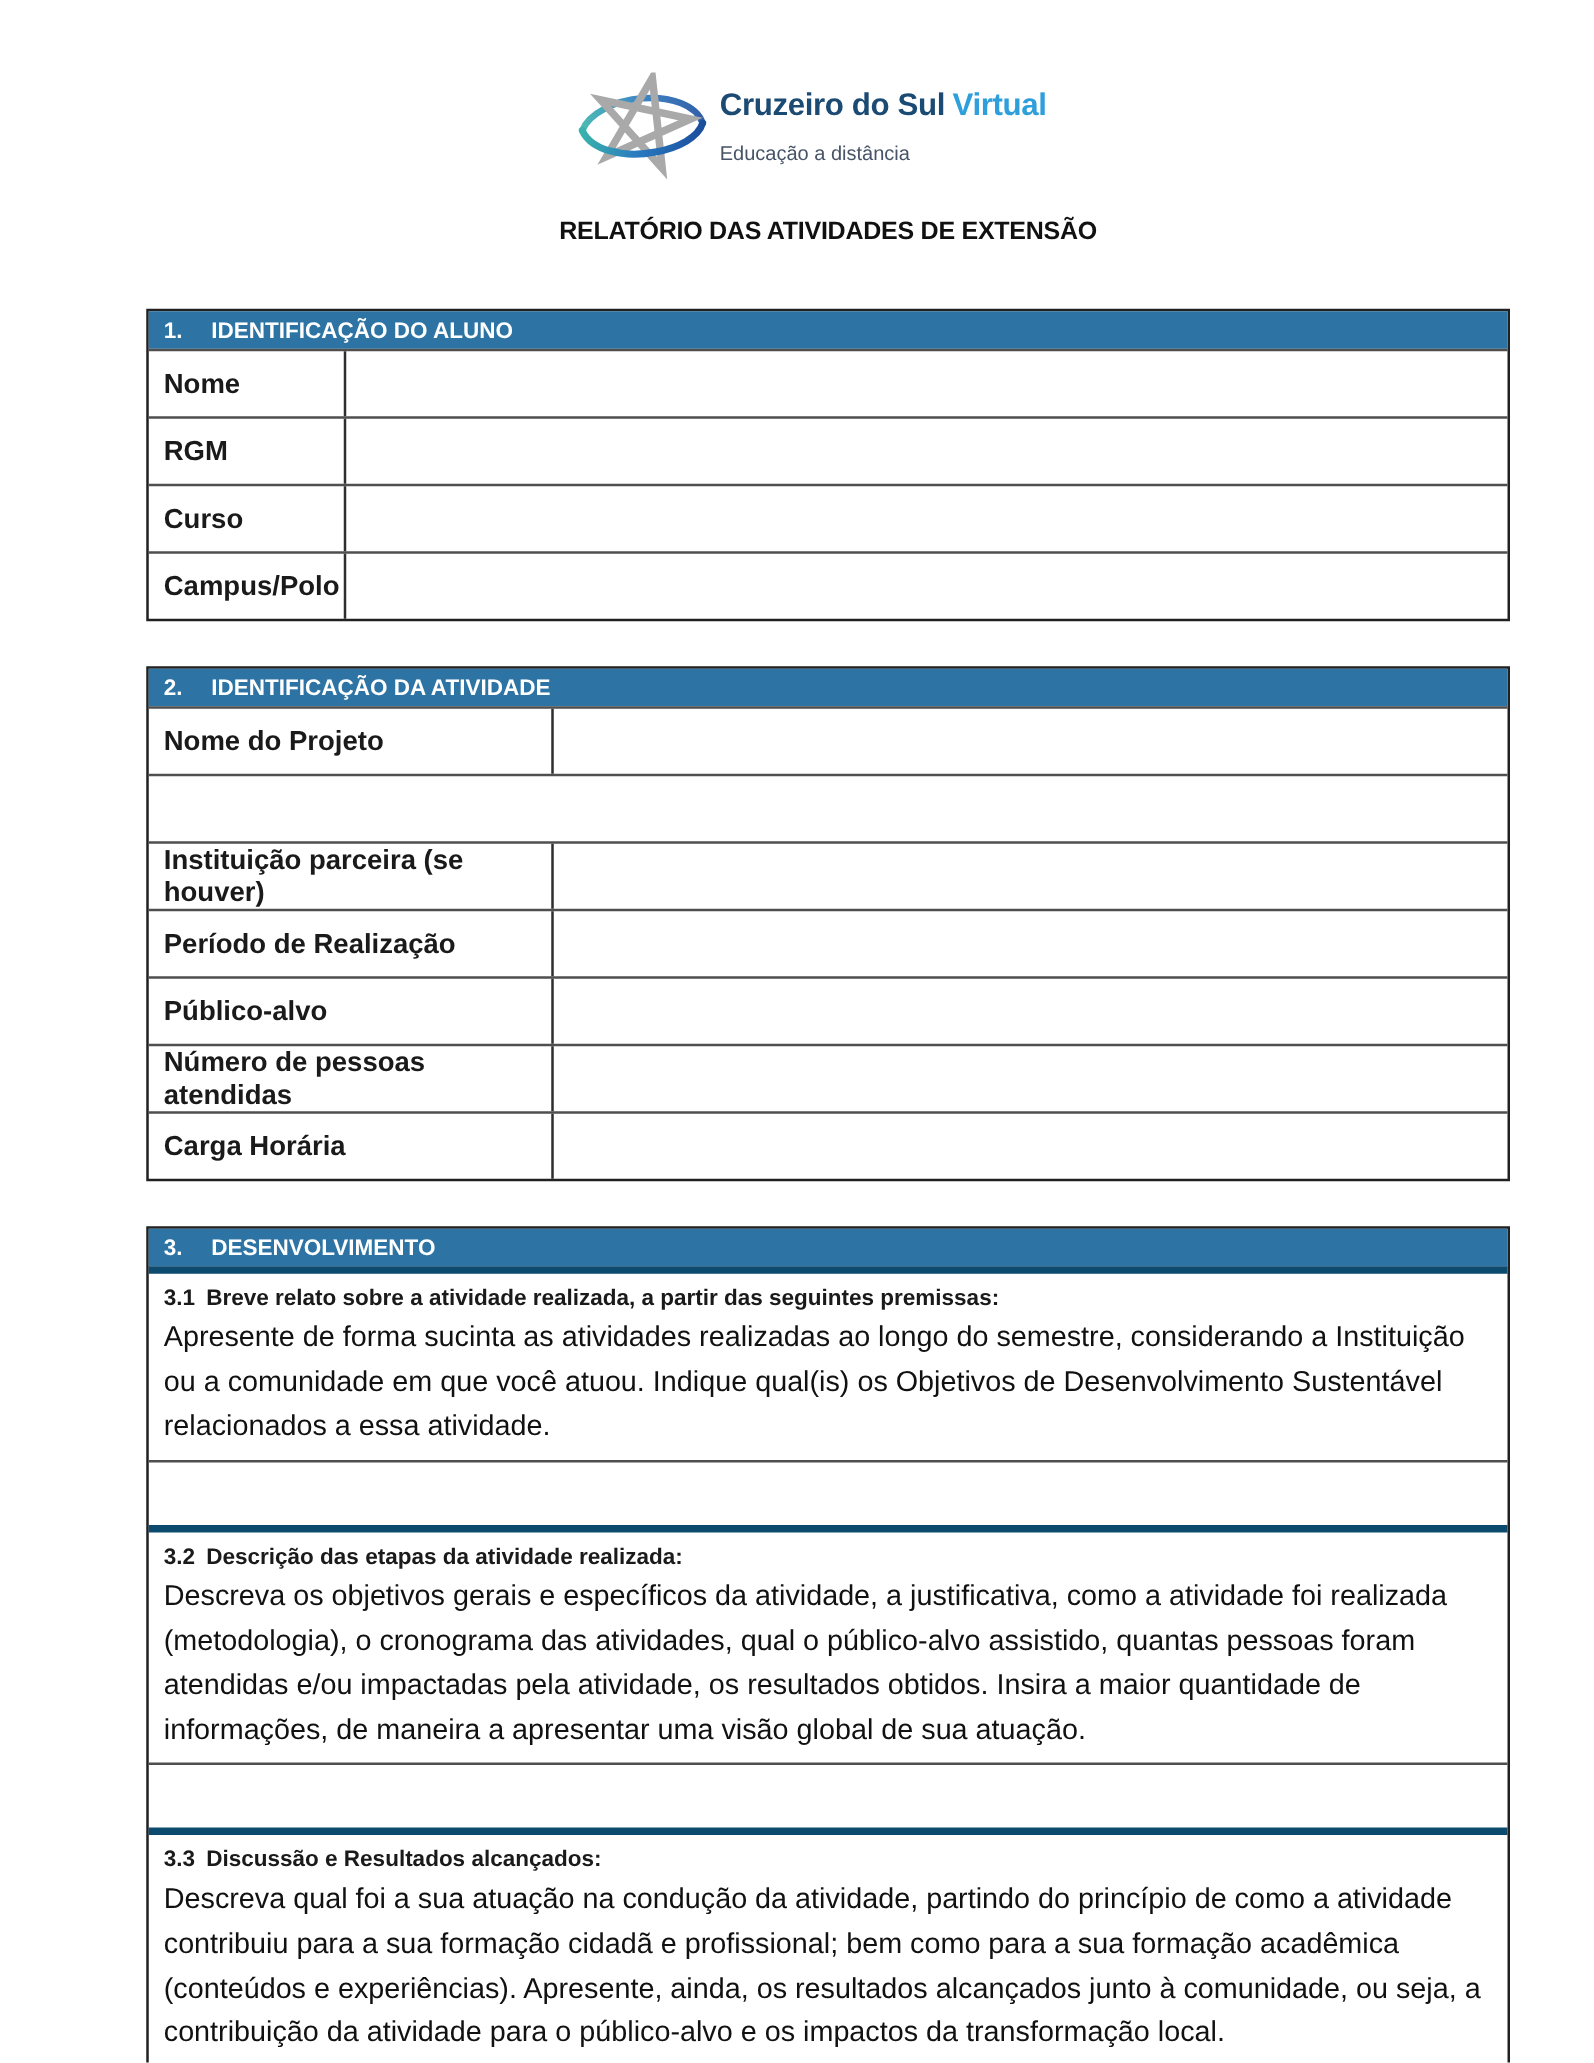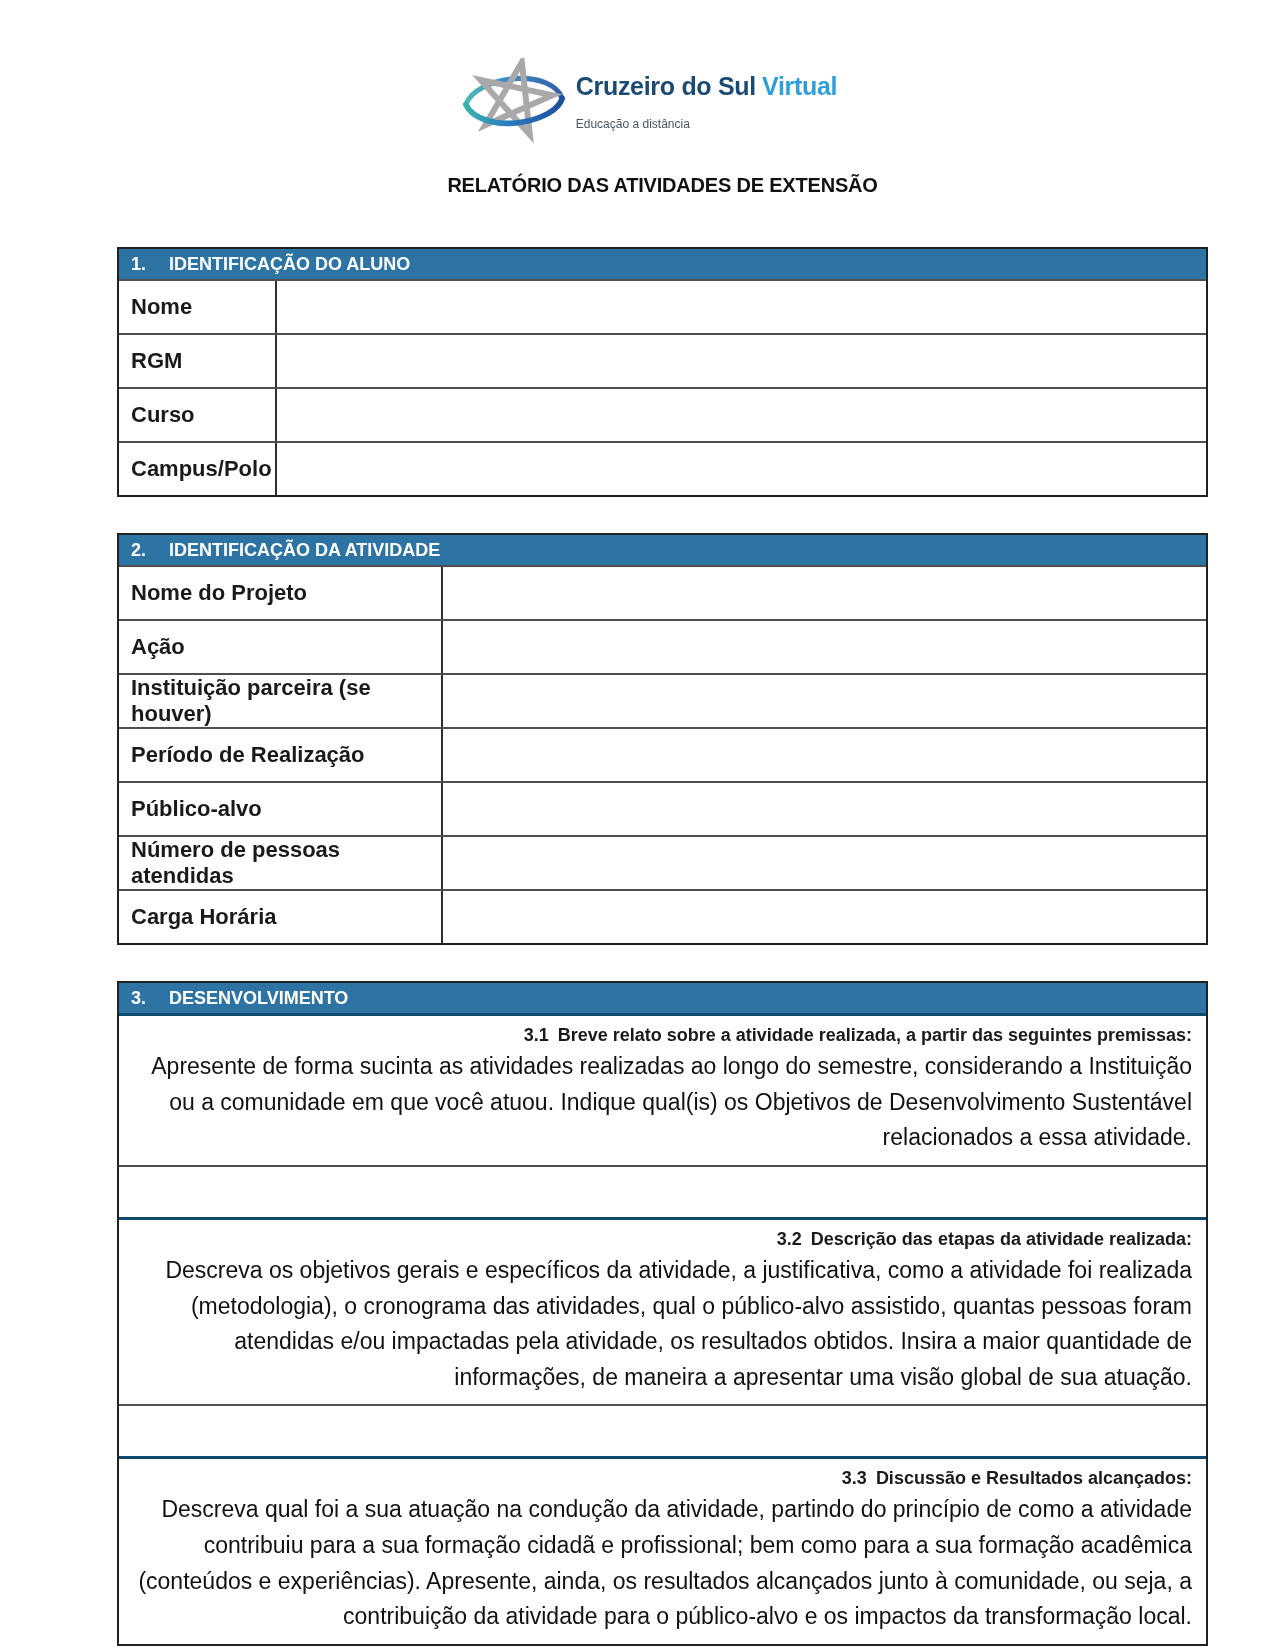--- a/index.html
+++ b/index.html
@@ -25,21 +25,21 @@
     justify-content: center;
     gap: 6px;
     margin-left: -30px;
     height: 86px;
   }
   .logo-star { width: 112px; height: 86px; flex: 0 0 auto; }
   .logo-text { display: flex; flex-direction: column; justify-content: center; }
   .brand-line { font-size: 25px; font-weight: bold; letter-spacing: -0.3px; }
   .brand-primary { color: #1b4a73; }
   .brand-secondary { color: #2f9fdb; margin-left: 6px; }
-  .tagline { font-size: 12px; color: #475467; margin-top: 16px; }
+  .tagline { font-size: 16px; color: #475467; margin-top: 16px; }
   
   .doc-title {
     margin: 30px 0 0 0;
     text-align: center;
     font-size: 20px;
     font-weight: bold;
     letter-spacing: -0.2px;
     color: #111111;
   }
   
@@ -66,21 +66,21 @@
     padding-left: 12px;
     font-weight: bold;
     font-size: 22px;
     border-right: 2px solid #2e2e2e;
     box-sizing: border-box;
   }
   .t-student .cell-label { width: 158px; }
   .t-activity .cell-label { width: 324px; }
   .cell-value { flex: 1; }
   
-  .d-prompt { border-top: 3px solid #0c4a6e; padding: 9px 14px 9px 12px; text-align: right; }
+  .d-prompt { border-top: 6px solid #0c4a6e; padding: 9px 14px 9px 12px; }
   .q-head { font-size: 18px; font-weight: bold; margin-bottom: 3px; }
   .q-num { margin-right: 9px; }
   .q-guidance { font-size: 23px; line-height: 1.55; color: #111111; }
   .d-answer { height: 50px; border-top: 2px solid #4f4f4f; }
 </style>
 </head>
 <body>
 
 <div class="sheet">
 
@@ -147,21 +147,20 @@
       <span class="sec-title">IDENTIFICAÇÃO DA ATIVIDADE</span>
     </div>
     <div>
 
         <div class="frow">
           <div class="cell-label">Nome do Projeto</div>
           <div class="cell-value"></div>
         </div>
 
         <div class="frow">
-          <div class="cell-label">Ação</div>
           <div class="cell-value"></div>
         </div>
 
         <div class="frow">
           <div class="cell-label">Instituição parceira (se houver)</div>
           <div class="cell-value"></div>
         </div>
 
         <div class="frow">
           <div class="cell-label">Período de Realização</div>

